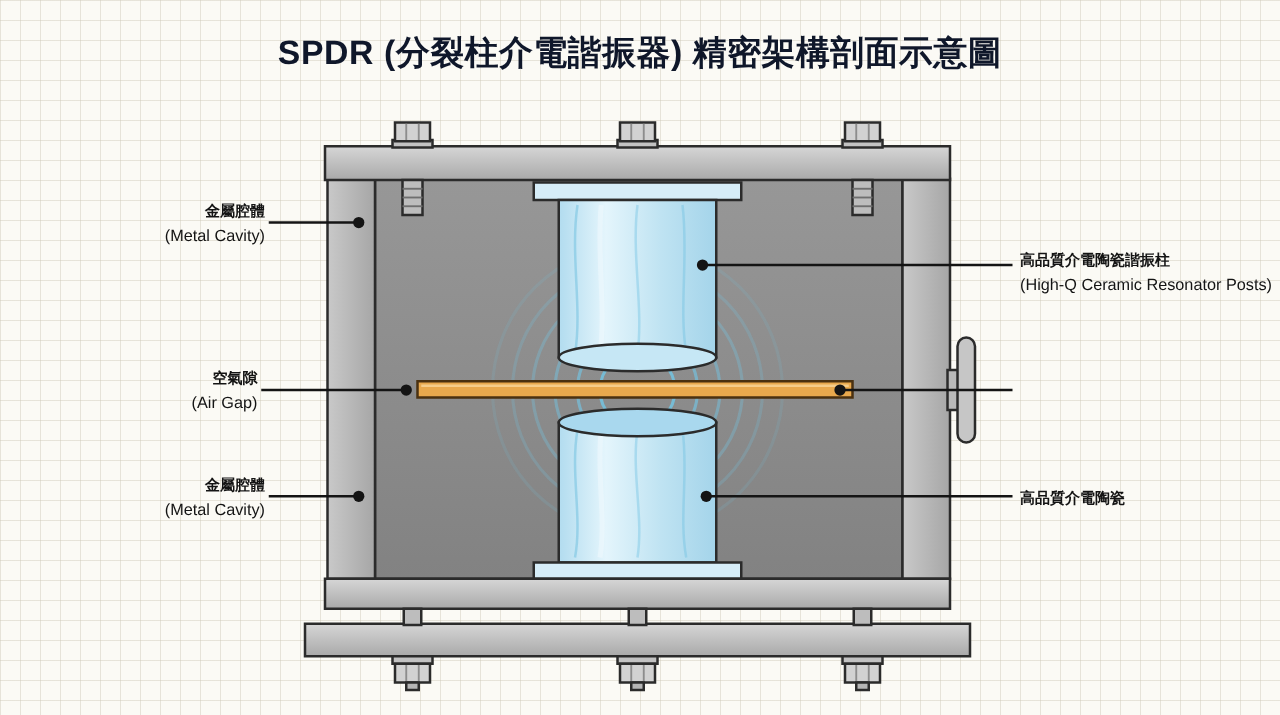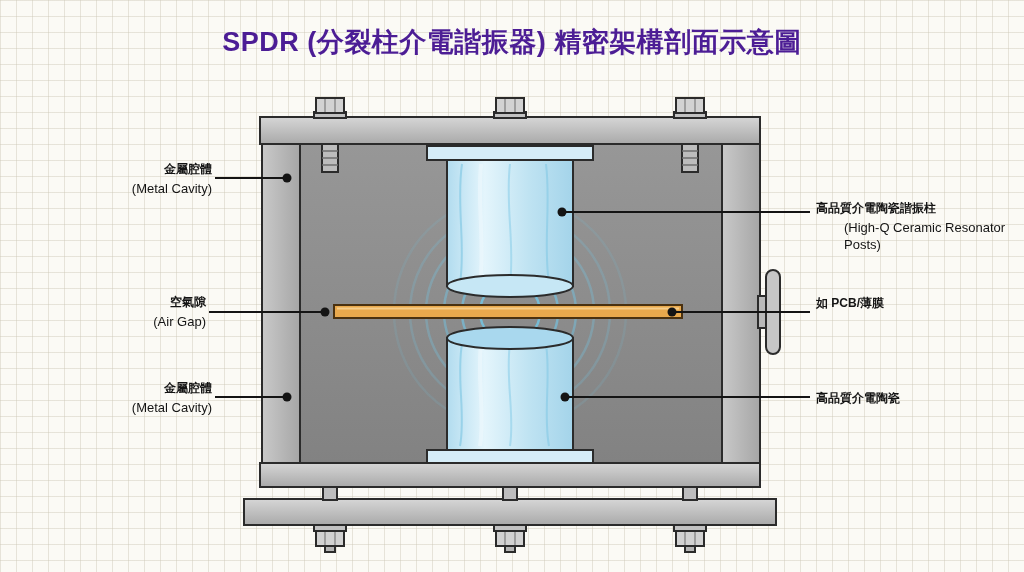--- a/index.html
+++ b/index.html
@@ -7,27 +7,27 @@
     width:1024px;height:572px;position:relative;overflow:hidden;
     font-family:"Liberation Sans","DejaVu Sans",sans-serif;
     background-color:#fbfaf5;
     background-image:
       linear-gradient(rgba(205,200,182,0.45) 1px, transparent 1px),
       linear-gradient(90deg, rgba(205,200,182,0.45) 1px, transparent 1px);
     background-size:16px 16px;
   }
   .title{
     position:absolute;top:24px;left:0;width:100%;
-    text-align:center;font-size:27px;font-weight:700;color:#4c1d95;
+    text-align:center;font-size:27px;font-weight:700;color:#0f172a;
     letter-spacing:0.5px;
   }
   svg.diagram{position:absolute;top:0;left:0;}
   .lbl{position:absolute;color:#141414;}
   .lbl .zh{display:block;font-size:12px;font-weight:700;line-height:22px;}
-  .lbl .en{display:block;font-size:13px;font-weight:400;line-height:17px;margin-left:28px;}
+  .lbl .en{display:block;font-size:13px;font-weight:400;line-height:17px;}
   .lbl.left{text-align:right;}
   .lbl.right{text-align:left;}
   #lbl-cavity-top{top:158px;right:812px;}
   #lbl-airgap{top:291px;right:818px;}
   #lbl-cavity-bottom{top:377px;right:812px;}
   #lbl-resonator{top:197px;left:816px;width:210px;}
   #lbl-mut{top:292px;left:816px;width:200px;}
   #lbl-ceramic{top:387px;left:816px;font-family:Liberation Serif, serif;}
 </style>
 </head>
@@ -172,18 +172,17 @@
   <span class="zh">金屬腔體</span>
   <span class="en">(Metal Cavity)</span>
 </div>
 
 <div class="lbl right" id="lbl-resonator">
   <span class="zh">高品質介電陶瓷諧振柱</span>
   <span class="en">(High-Q Ceramic Resonator Posts)</span>
 </div>
 
 <div class="lbl right" id="lbl-mut">
-  <span class="zh">如 PCB/薄膜</span>
 </div>
 
 <div class="lbl right" id="lbl-ceramic">
   <span class="zh">高品質介電陶瓷</span>
 </div>
 
 </body></html>

